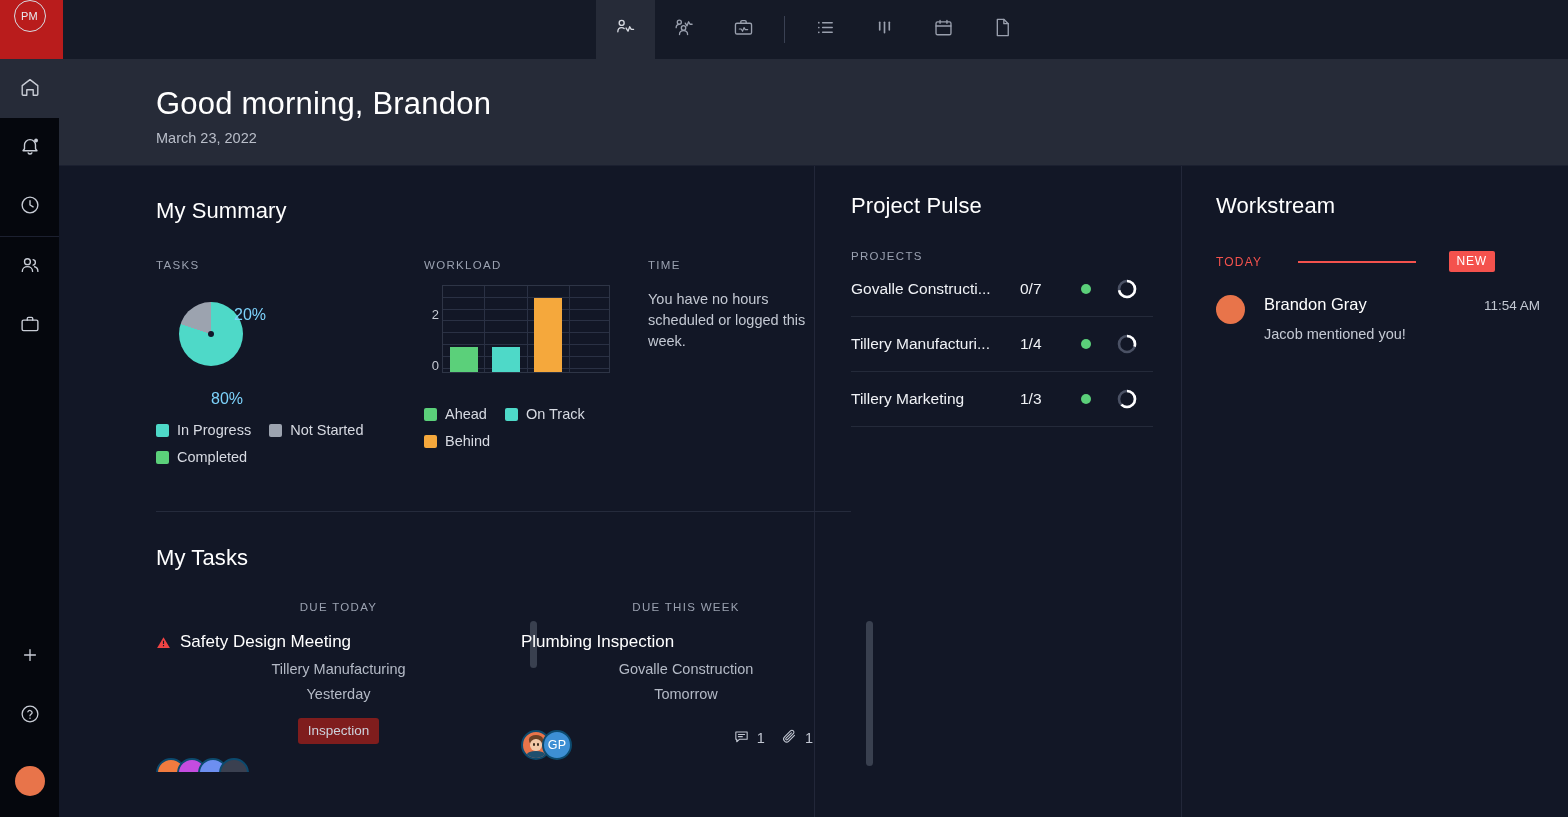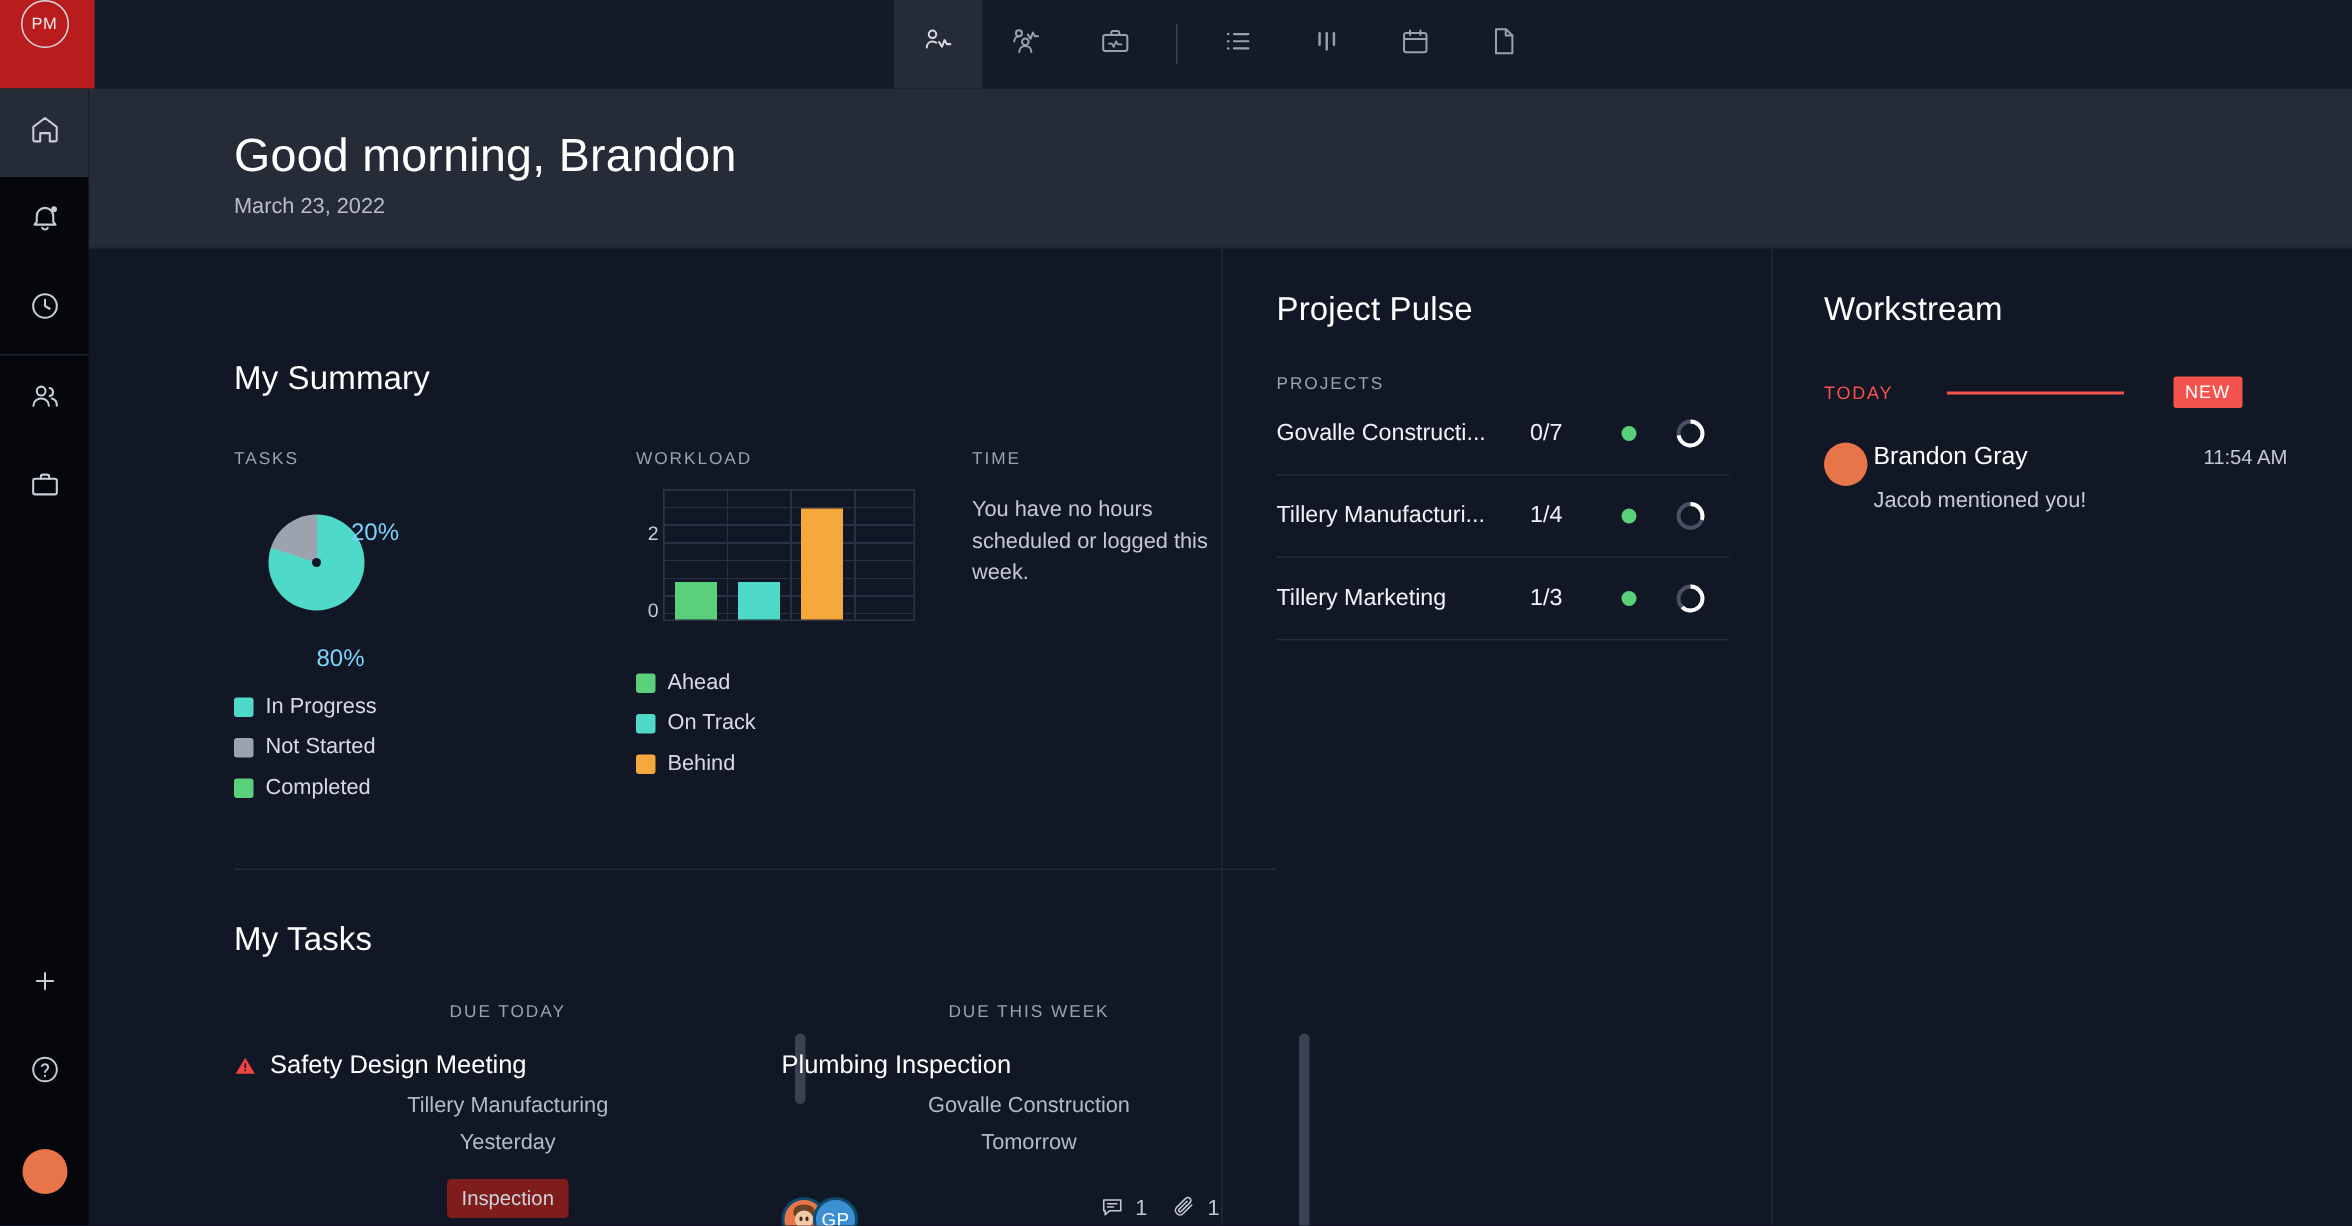--- a/index.html
+++ b/index.html
@@ -74,21 +74,21 @@
   .col-main { width: 755px; flex: none; position: relative; padding: 0 0 0 97px; }
   .col-pulse { width: 367px; flex: none; border-left: 1px solid #222739; padding: 0 0 0 36px; }
   .col-stream { flex: 1 1 auto; border-left: 1px solid #222739; padding: 0 0 0 17px; min-width: 0; }
 
   h2.panel-title { font-size: 22px; font-weight: 400; color: #ffffff; letter-spacing: .1px; }
   .sublabel {
     font-size: 11.5px; letter-spacing: 1.3px; color: #9aa1b0; text-transform: uppercase;
   }
 
   
-  .summary-head { padding-top: 32px; margin-top: 41px; }
+  .summary-head { padding-top: 32px; }
   .summary-grid { display: flex; margin-top: 35px; }
   .sg-tasks { width: 268px; flex: none; }
   .sg-workload { width: 224px; flex: none; }
   .sg-time { width: 205px; flex: none; }
 
   .pie-wrap { position: relative; width: 150px; height: 112px; margin-top: 14px; }
   .pie {
     position: absolute; left: 23px; top: 17px; width: 64px; height: 64px; border-radius: 50%;
   }
   .pie-dot {
@@ -103,21 +103,21 @@
   .chart-plot {
     position: absolute; left: 18px; top: 0; width: 168px; height: 88px;
     border: 1px solid #2e3546; background:
       repeating-linear-gradient(to bottom, transparent 0 10.8px, #2a3144 10.8px 11.8px),
       repeating-linear-gradient(to right, transparent 0 41.5px, #2a3144 41.5px 42.5px);
     display: flex; align-items: flex-end;
   }
   .bar-slot { width: 42px; display: flex; justify-content: center; align-items: flex-end; height: 100%; }
   .bar { width: 28px; }
 
-  .legend-row { display: flex; flex-wrap: wrap; margin-top: 25px; row-gap: 11px; flex-direction: column; }
+  .legend-row { display: flex; flex-wrap: wrap; margin-top: 25px; row-gap: 11px; }
   .legend-item { display: flex; align-items: center; margin-right: 18px; }
   .swatch { width: 13px; height: 13px; border-radius: 2px; margin-right: 8px; flex: none; }
   .legend-item span.lbl { font-size: 14.5px; color: #d7dae2; white-space: nowrap; }
   .legend-tasks .legend-item:nth-child(3) { width: 100%; margin-top: 0; }
 
   .time-text { font-size: 14.5px; color: #c3c8d2; line-height: 21px; margin-top: 18px; width: 185px; }
 
   .divider { height: 1px; background: #252b3c; width: 695px; margin-top: 46px; }
 
   
@@ -167,21 +167,21 @@
   .ws-head { padding-top: 27px; padding-left: 17px; }
   .ws-today { display: flex; align-items: center; margin-top: 32px; padding-left: 17px; gap: 24px; }
   .ws-today .lab { font-size: 12px; letter-spacing: 1.2px; color: #f4524d; text-transform: uppercase; }
   .ws-today .line { flex: 1 1 auto; height: 2px; background: #f4524d; margin: 0 9px 0 12px; }
   .ws-badge {
     background: #f4524d; color: #ffffff; font-size: 12px; letter-spacing: .8px;
     padding: 3px 8px 4px; border-radius: 2px; margin-right: 73px;
   }
   .ws-item { display: flex; margin-top: 23px; padding-left: 17px; }
   .ws-avatar { width: 29px; height: 29px; border-radius: 50%; overflow: hidden; flex: none; background: #e8744a; }
-  .ws-body { margin-left: 4px; width: 276px; }
+  .ws-body { margin-left: 19px; width: 276px; }
   .ws-line1 { display: flex; align-items: baseline; justify-content: space-between; }
   .ws-name { font-size: 16.5px; color: #ffffff; }
   .ws-time { font-size: 13.5px; color: #c3c8d2; }
   .ws-text { font-size: 14.5px; color: #c5cad4; line-height: 22px; margin-top: 9px; }
   .ws-text .lnk { color: #4ED9C8; }
 </style>
 </head>
 <body>
 
 <div class="app">

